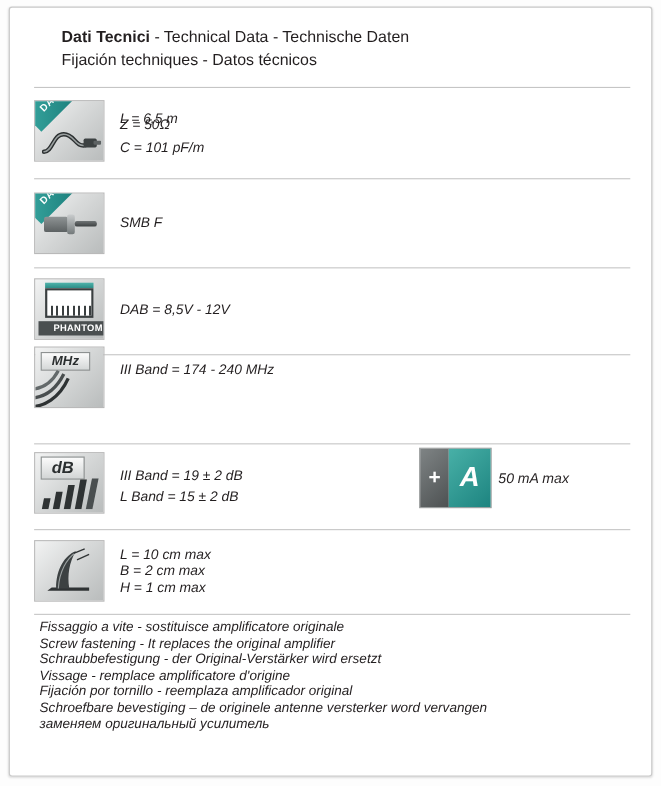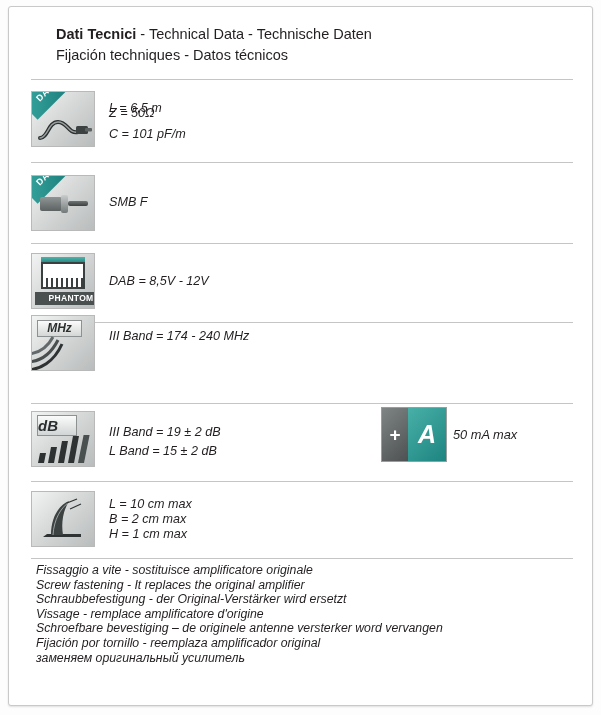--- a/index.html
+++ b/index.html
@@ -222,21 +222,21 @@
     top: 3px;
     width: 40px;
     height: 21px;
     background: linear-gradient(#fbfbfb,#d2d5d5);
     border: 1px solid #8d9191;
     box-sizing: border-box;
     font-size: 15px;
     font-weight: bold;
     font-style: italic;
     color: #2b2f30;
-    text-align: left;
+    text-align: center;
     line-height: 19px;
   }
   .bars {
     position: absolute;
     left: 4px;
     bottom: 3px;
     width: 58px;
     height: 28px;
   }
   
@@ -433,19 +433,19 @@
       <div class="spec" style="top:36px">H = 1 cm max</div>
     </div>
 
     <div class="hr" style="top:551px"></div>
 
     <div class="notes">
       <div class="note-line">Fissaggio a vite - sostituisce amplificatore originale</div>
       <div class="note-line">Screw fastening - It replaces the original amplifier</div>
       <div class="note-line">Schraubbefestigung - der Original-Verstärker wird ersetzt</div>
       <div class="note-line">Vissage - remplace amplificatore d'origine</div>
+      <div class="note-line">Fijación por tornillo - reemplaza amplificador original</div>
       <div class="note-line">Schroefbare bevestiging – de originele antenne versterker word vervangen</div>
-      <div class="note-line">Fijación por tornillo - reemplaza amplificador original</div>
       <div class="note-line">заменяем оригинальный усилитель</div>
     </div>
 
   </div>
 </div>
 
 </body></html>

